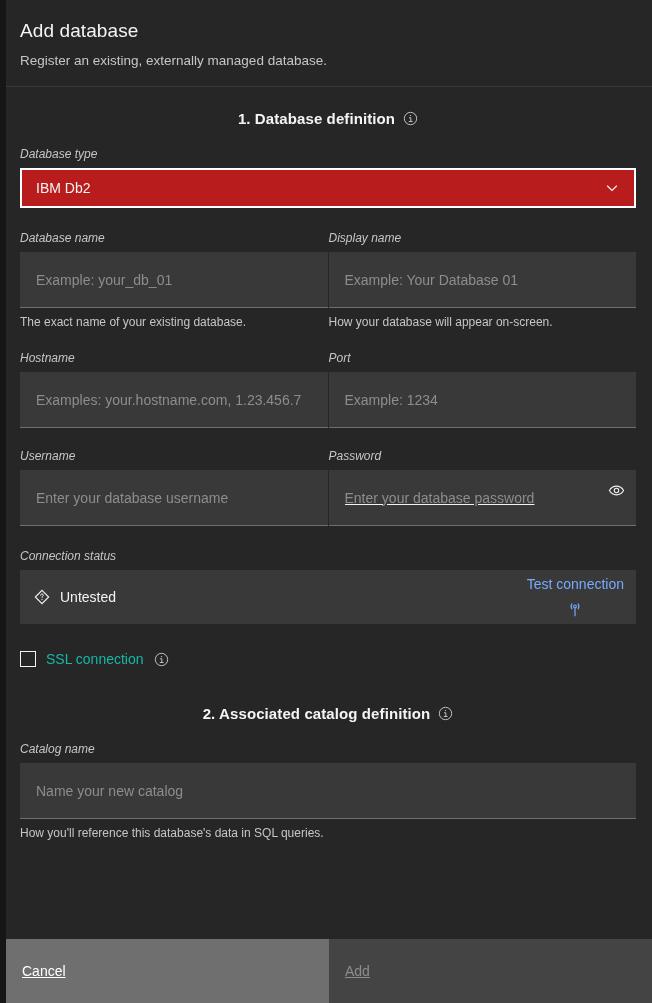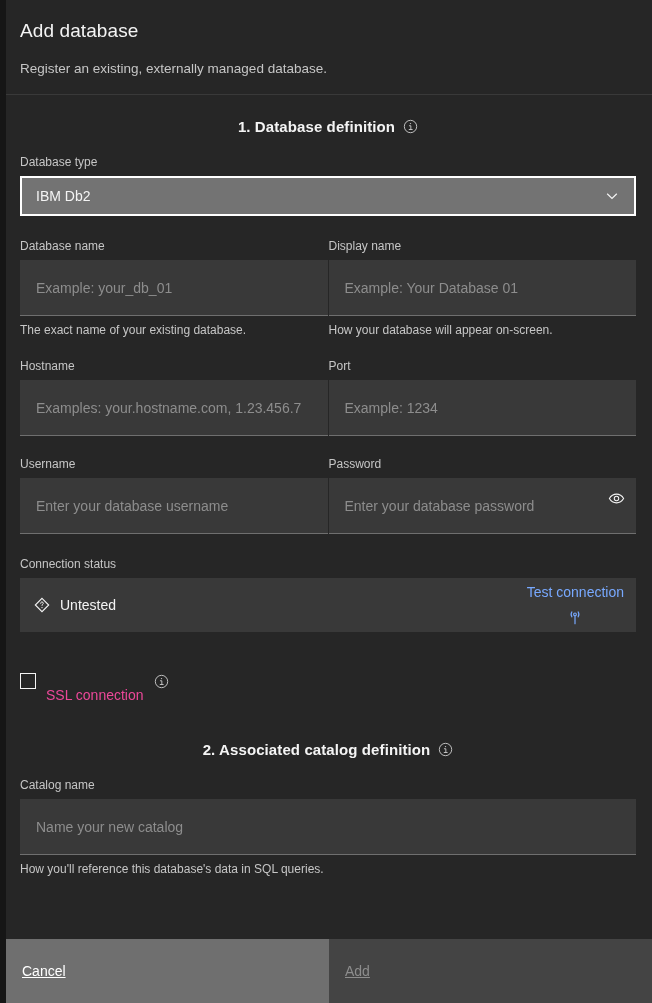--- a/index.html
+++ b/index.html
@@ -28,21 +28,21 @@
     border-bottom: 1px solid #393939;
   }
   .header-title {
     font-size: 19px;
     font-weight: 400;
     color: #f4f4f4;
     letter-spacing: .1px;
     line-height: 26px;
   }
   .header-sub {
-    margin-top: 16px;
+    margin-top: 8px;
     font-size: 13.5px;
     color: #c6c6c6;
     line-height: 18px;
   }
 
   
   .body {
     flex: 1;
     padding: 0 16px 0 14px;
     overflow: hidden;
@@ -63,34 +63,35 @@
     color: #f4f4f4;
     letter-spacing: .1px;
   }
 
   .field-label {
     font-size: 12px;
     color: #c6c6c6;
     line-height: 16px;
     margin-bottom: 6px;
     display: block;
+    font-style: italic;
   }
 
   .helper {
     font-size: 12px;
     color: #c6c6c6;
     line-height: 16px;
     margin-top: 6px;
   }
 
   
   .select-wrap {
     position: relative;
     height: 40px;
-    background: #737373;
+    background: #b91c1c;
     outline: 2px solid #ffffff;
     outline-offset: -2px;
     display: flex;
     align-items: center;
     padding: 0 16px;
     cursor: pointer;
   }
   .select-value {
     font-size: 14px;
     color: #f4f4f4;
@@ -121,21 +122,21 @@
   .input-wrap { position: relative; }
   .input-wrap .trail-btn {
     position: absolute;
     right: 0; top: 0;
     width: 40px; height: 40px;
     display: flex; align-items: center; justify-content: center;
     background: transparent;
     border: none;
     cursor: pointer;
   }
-  .input.has-trail { padding-right: 20px; }
+  .input.has-trail { padding-right: 20px; text-decoration: underline; }
 
   .mt20 { margin-top: 20px; }
   .mt22 { margin-top: 22px; }
 
   
   .conn-bar {
     height: 54px;
     background: #393939;
     display: flex;
     align-items: center;
@@ -161,21 +162,21 @@
     gap: 10px;
     margin-top: 27px;
   }
   .cbox {
     width: 16px; height: 16px;
     border: 1px solid #f4f4f4;
     background: transparent;
     cursor: pointer;
     flex: none;
   }
-  .cbox-label { font-size: 14px; color: #ec4899; margin-top: 28px; }
+  .cbox-label { font-size: 14px; color: #14b8a6; }
 
   
   .footer {
     display: flex;
     height: 64px;
     flex: none;
   }
   .btn {
     flex: 1;
     border: none;

